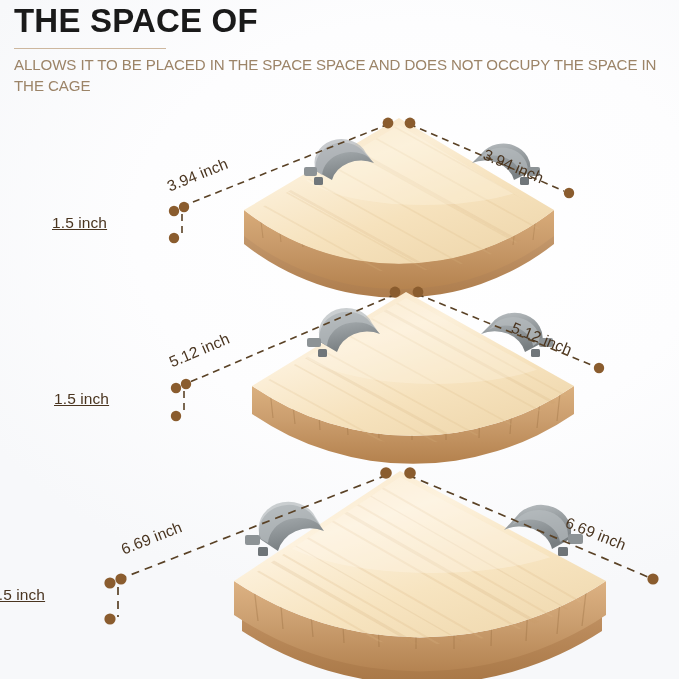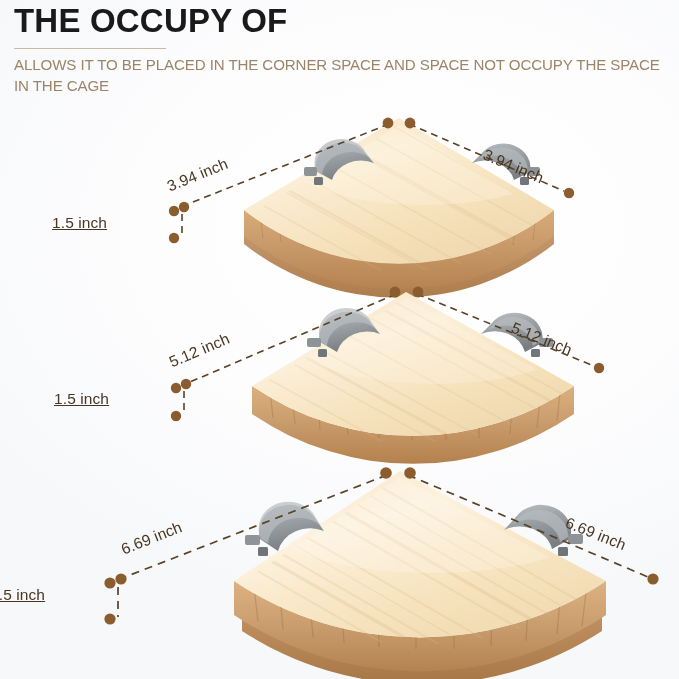--- a/index.html
+++ b/index.html
@@ -82,23 +82,23 @@
     transform-origin: left center;
   }
   .dim-label.flat { transform: none; text-decoration: underline; }
 </style>
 </head>
 <body>
 
 <div id="stage">
 
   <div id="header">
-    <div class="title-line1">THE OCCUPY OF</div>
+    <div class="title-line1">THE SPACE OF</div>
     <div class="divider"></div>
-    <div class="subtitle">ALLOWS IT TO BE PLACED IN THE CORNER SPACE AND SPACE NOT OCCUPY THE SPACE IN THE CAGE</div>
+    <div class="subtitle">ALLOWS IT TO BE PLACED IN THE SPACE SPACE AND DOES NOT OCCUPY THE SPACE IN THE CAGE</div>
   </div>
 
   <div class="shelf" style="left:64px; top:118px; width:545px; height:180px;">
     <svg width="545" height="180" viewBox="0 0 545 180">
       <defs>
         <linearGradient id="s1top" x1="0.15" y1="0" x2="0.85" y2="1">
           <stop offset="0%" stop-color="#f7e3c3"></stop>
           <stop offset="30%" stop-color="#fbeed6"></stop>
           <stop offset="62%" stop-color="#f6e2bd"></stop>
           <stop offset="100%" stop-color="#eed6ab"></stop>

